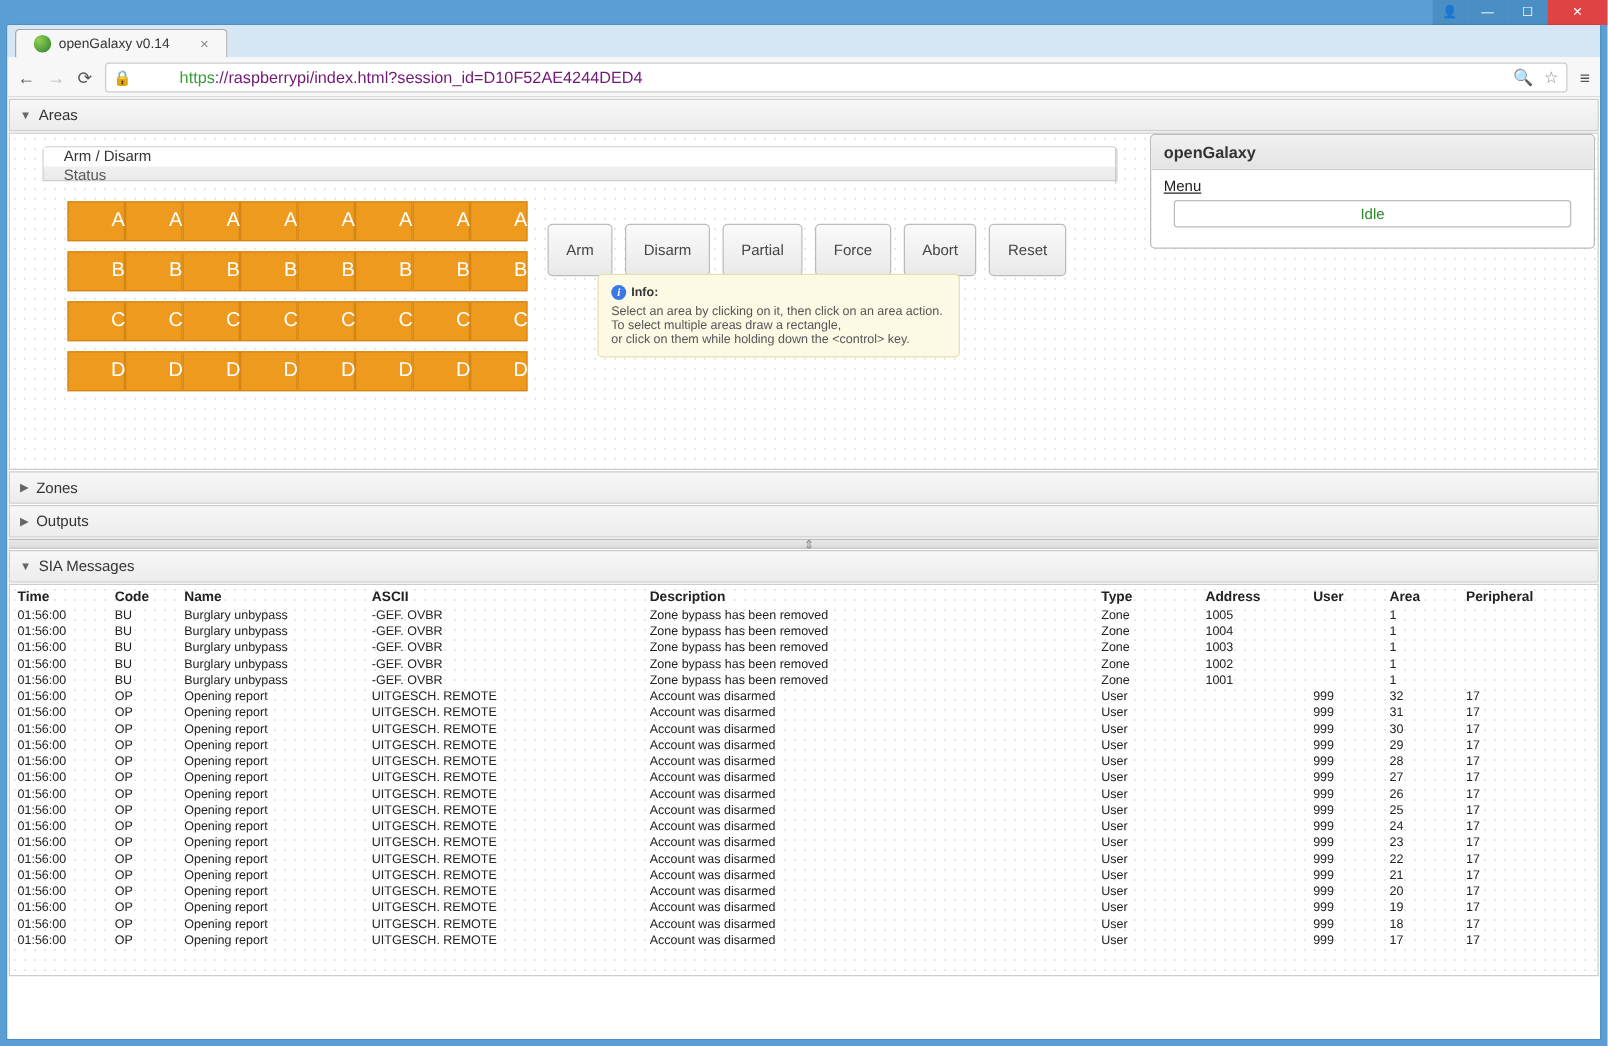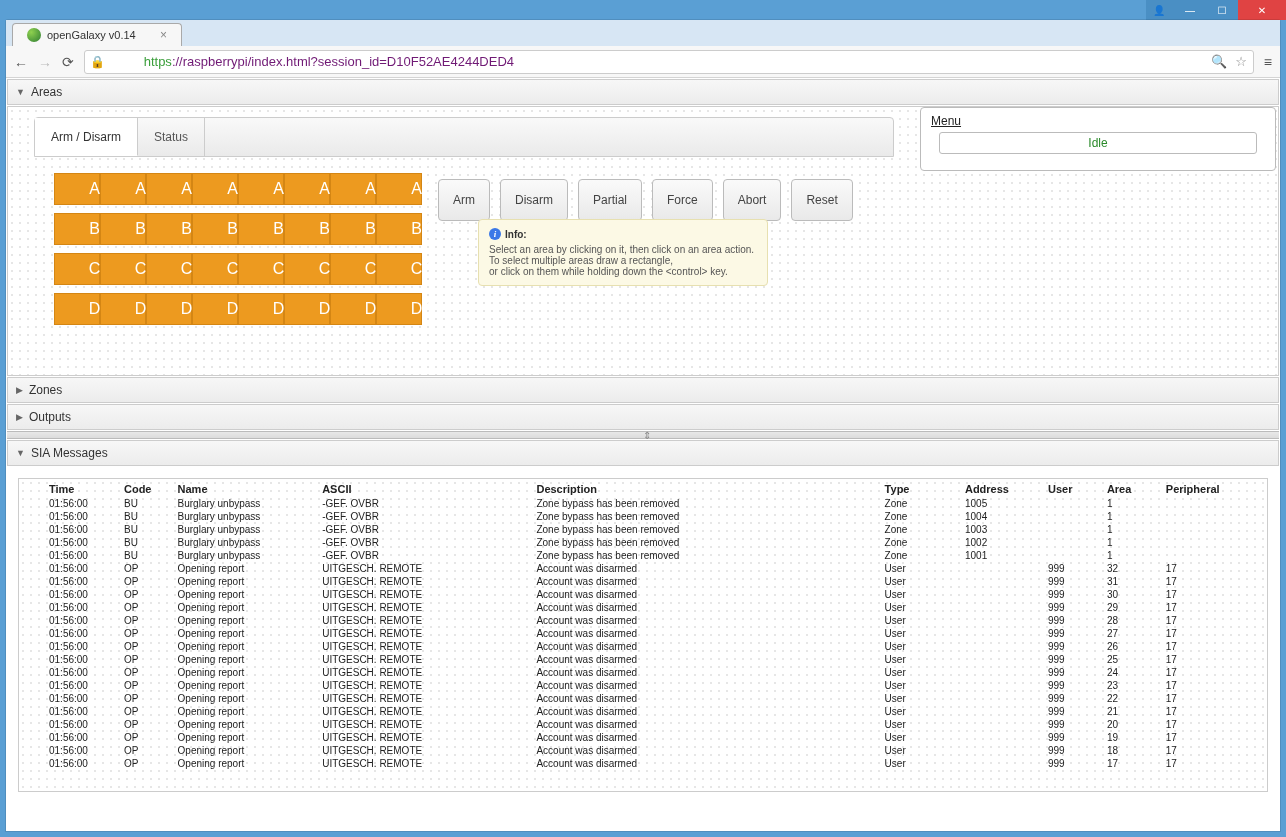--- a/index.html
+++ b/index.html
@@ -33,21 +33,21 @@
 .omni-right { margin-left: auto; display: flex; gap: 8px; color: #888; }
 
 
 .page { flex: 1; overflow: hidden; position: relative; background: #fff; }
 .dotbg { background-image: radial-gradient(circle, #e6e6e6 1px, transparent 1px); background-size: 8px 8px; }
 
 .accordion-header { background: linear-gradient(#f7f7f7,#ececec); border: 1px solid #ccc; height: 26px; display: flex; align-items: center; padding: 0 8px; font-size: 12px; color: #333; cursor: pointer; margin: 1px; }
 .accordion-header .tri { margin-right: 6px; color: #666; font-size: 9px; }
 
 .arm-panel { border: 1px solid #ccc; margin: 1px; padding: 6px 6px 20px 6px; position: relative; }
-.tabs-inner { display: flex; border: 1px solid #ccc; border-radius: 4px 4px 0 0; background: linear-gradient(#f9f9f9,#eaeaea); width: 860px; margin: 4px 0 0 20px; height: 40px; }
+.tabs-inner { display: flex; border: 1px solid #ccc; border-radius: 4px 4px 0 0; background: linear-gradient(#f9f9f9,#eaeaea); width: 860px; margin: 4px 0 0 20px; height: 28px; flex-direction: column; }
 .tabs-inner .itab { padding: 0 16px; display: flex; align-items: center; font-size: 12px; color: #555; border-right: 1px solid #ccc; cursor: pointer; }
 .tabs-inner .itab.active { background: #fff; border-bottom: 1px solid #fff; color: #333; }
 
 .areas-grid { margin: 16px 0 0 40px; display: grid; grid-template-columns: repeat(8, 38px); grid-auto-rows: 32px; gap: 8px; width: 360px; }
 .area-cell { background: #ed9a1f; color: #fff; font-size: 16px; display: flex; align-items: center; justify-content: center; cursor: pointer; border: 1px solid #d48614; padding-left: 44px; }
 
 .act-btns { position: absolute; left: 430px; top: 72px; display: flex; gap: 10px; }
 .act-btn { border: 1px solid #bbb; background: linear-gradient(#fafafa,#e9e9e9); border-radius: 4px; padding: 13px 14px; font-size: 12px; color: #444; cursor: pointer; }
 
 .infobox { position: absolute; left: 470px; top: 112px; width: 290px; border: 1px solid #e7e0b0; background: #fcf9e5; border-radius: 4px; padding: 8px 10px; font-size: 10px; color: #555; }
@@ -56,21 +56,21 @@
 
 .sidepanel { position: absolute; right: 2px; top: 0; width: 356px; border: 1px solid #bbb; border-radius: 4px; background: #fff; }
 .sidepanel .sph { background: linear-gradient(#f1f1f1,#e4e4e4); padding: 6px 10px; font-weight: bold; font-size: 13px; color: #333; border-bottom: 1px solid #ccc; border-radius: 4px 4px 0 0; }
 .sidepanel .spbody { padding: 6px 10px 12px 10px; font-size: 12px; }
 .sidepanel .spbody .menu { text-decoration: underline; font-weight: normal; color: #222; display: block; }
 .statusline { border: 1px solid #bbb; border-radius: 3px; text-align: center; padding: 3px 0; margin: 4px 8px; font-size: 12px; color: #2a8a2a; }
 
 .divider { height: 8px; background: linear-gradient(#e8e8e8,#dcdcdc); border-top: 1px solid #bbb; border-bottom: 1px solid #bbb; margin: 0 1px; position: relative; }
 .divider::after { content: "⇕"; position: absolute; left: 50%; top: -2px; color: #888; font-size: 10px; }
 
-.msgs-panel { margin: 12px; border: 1px solid #ccc; padding-left: 24px; }
+.msgs-panel { margin: 1px; border: 1px solid #ccc; }
 .msgs-body { height: 312px; overflow-y: scroll; position: relative; }
 
 table.sia { width: 100%; border-collapse: collapse; font-size: 10px; color: #222; }
 table.sia th { text-align: left; font-weight: bold; font-size: 11px; padding: 4px 6px 2px 6px; color: #222; position: sticky; top: 0; }
 table.sia td { padding: 0 6px; white-space: nowrap; line-height: 13px; }
 
 
 col.c-time{width:56px} col.c-code{width:40px} col.c-name{width:108px} col.c-ascii{width:160px} col.c-desc{width:260px} col.c-type{width:60px} col.c-addr{width:62px} col.c-user{width:44px} col.c-area{width:44px} col.c-peri{width:80px}
 
 ::-webkit-scrollbar { width: 16px; }
@@ -181,20 +181,21 @@
         <div class="ih">
             <span class="iicon">i</span>
             <span>Info:</span>
           </div>
         <div>Select an area by clicking on it, then click on an area action.</div>
         <div>To select multiple areas draw a rectangle,</div>
         <div>or click on them while holding down the &lt;control&gt; key.</div>
       </div>
 
       <div class="sidepanel">
+        <div class="sph">openGalaxy</div>
         <div class="spbody">
           <a href="#" class="menu">Menu</a>
           <div class="statusline">Idle</div>
         </div>
       </div>
     </div>
 
     <div class="accordion-header">
       <span class="tri">▶</span>
       <span>Zones</span>

